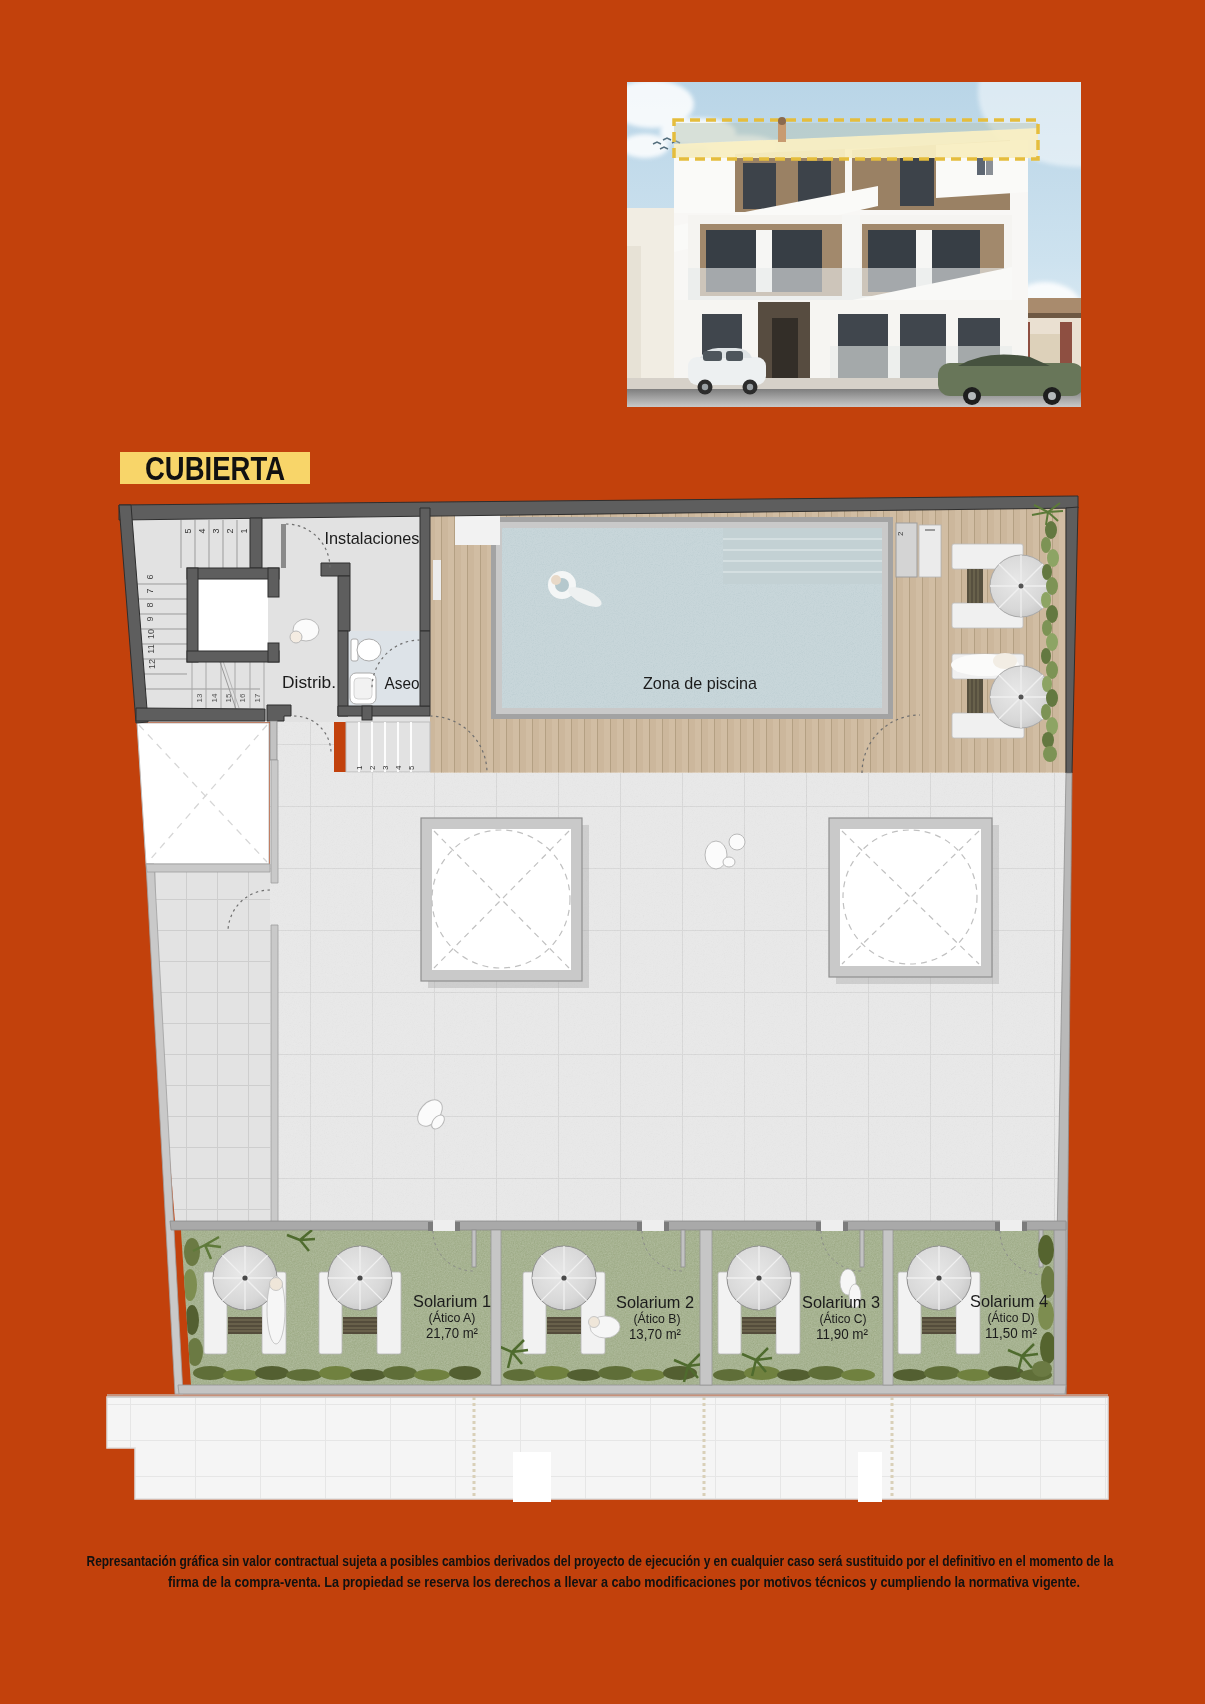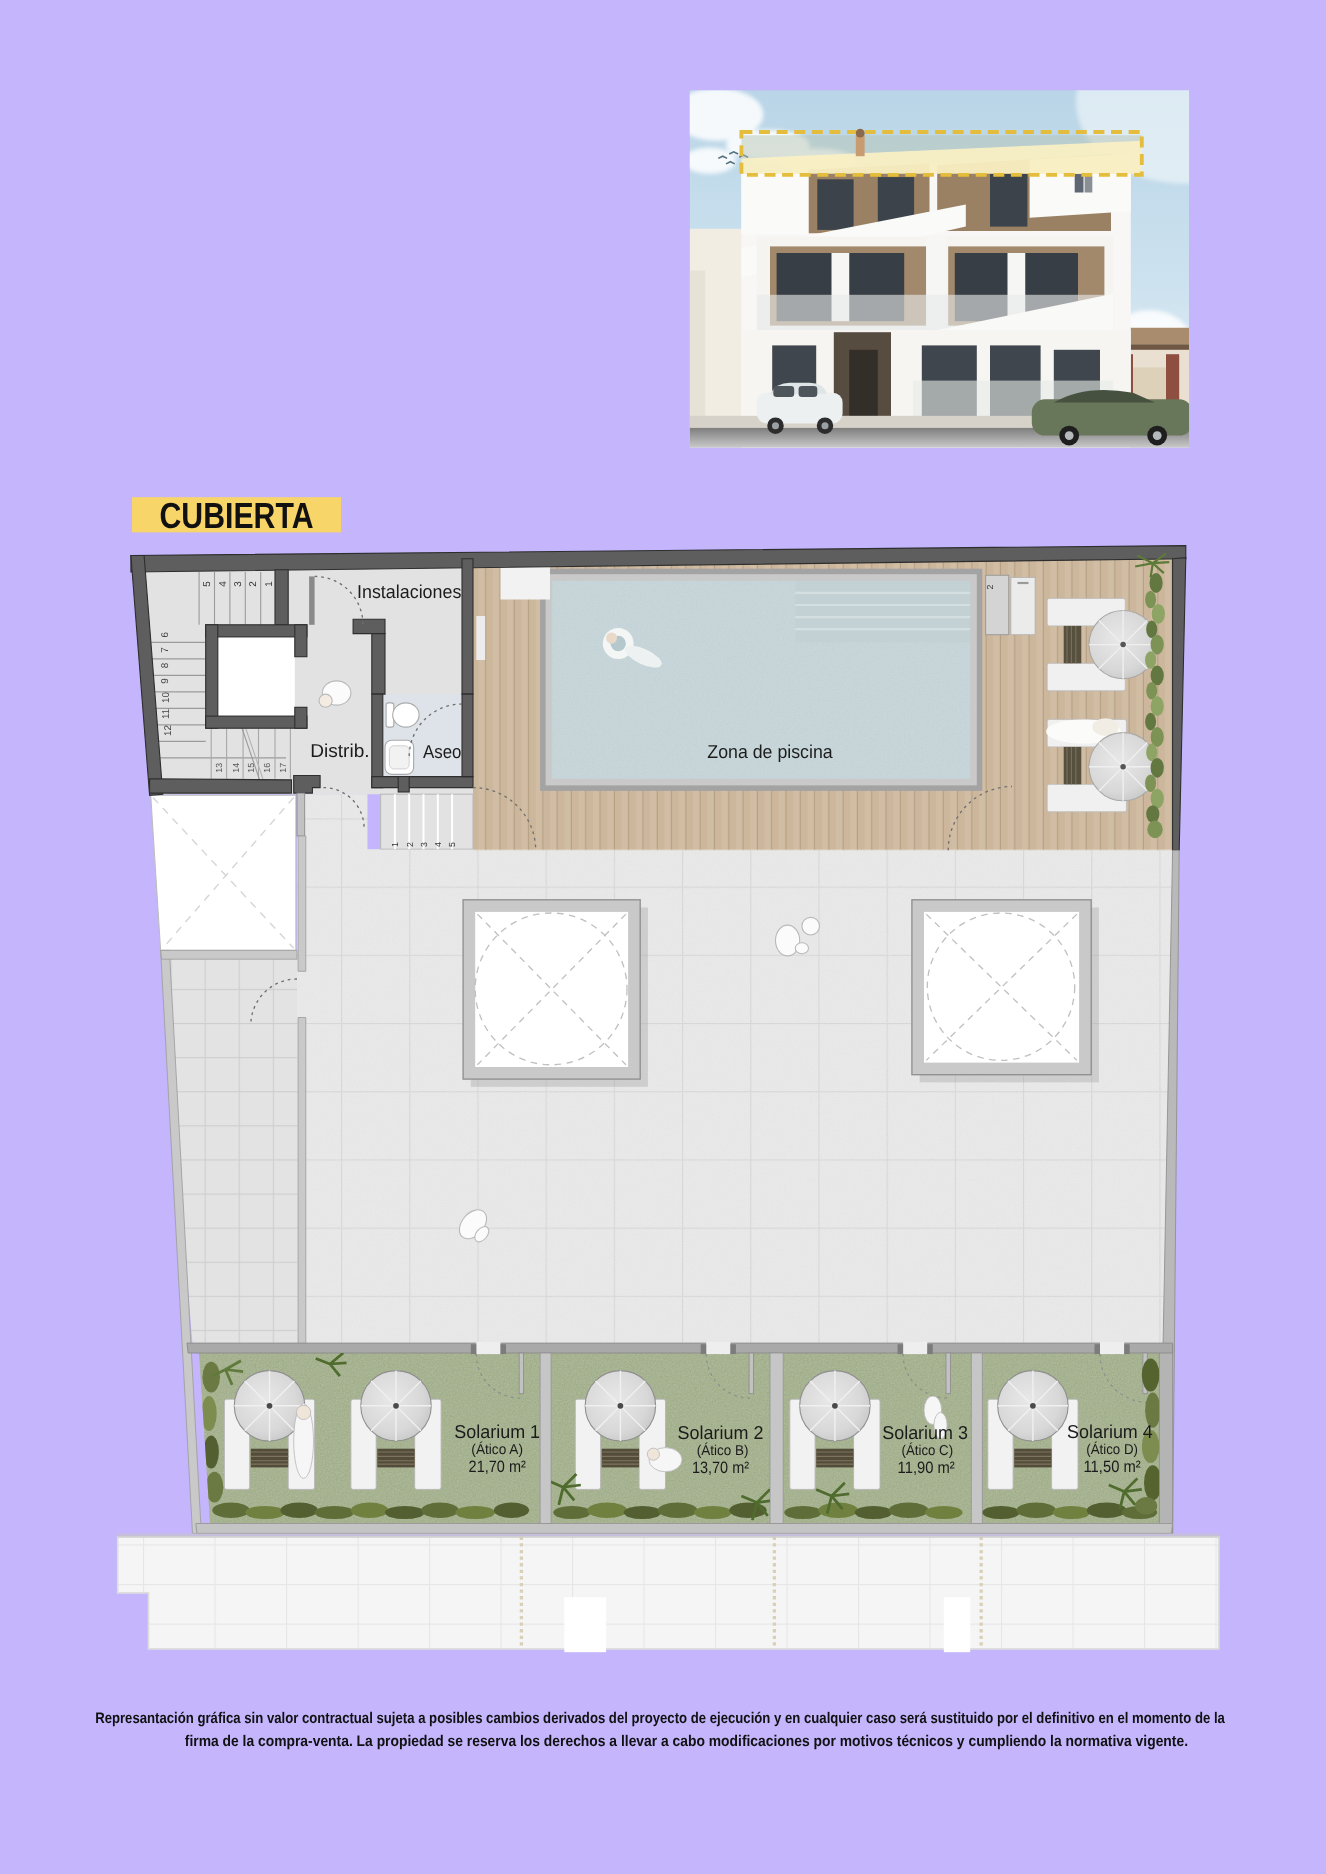--- a/index.html
+++ b/index.html
@@ -1,16 +1,16 @@
 <!DOCTYPE html>
 <html><head>
 <meta charset="utf-8">
 <style>
   html,body{margin:0;padding:0;background:#ffffff;}
-  #page{position:relative;width:1205px;height:1704px;background:#c4b5fd;overflow:hidden;
+  #page{position:relative;width:1205px;height:1704px;background:#c2410c;overflow:hidden;
         font-family:"Liberation Sans", sans-serif;}
   svg{display:block;}
 </style>
 </head>
 <body>
 <div id="page">
 <svg width="1205" height="1704" viewBox="0 0 1205 1704">
 <defs>
   <linearGradient id="sky" x1="0" y1="0" x2="0" y2="1">
     <stop offset="0" stop-color="#b9d5e7"></stop>

